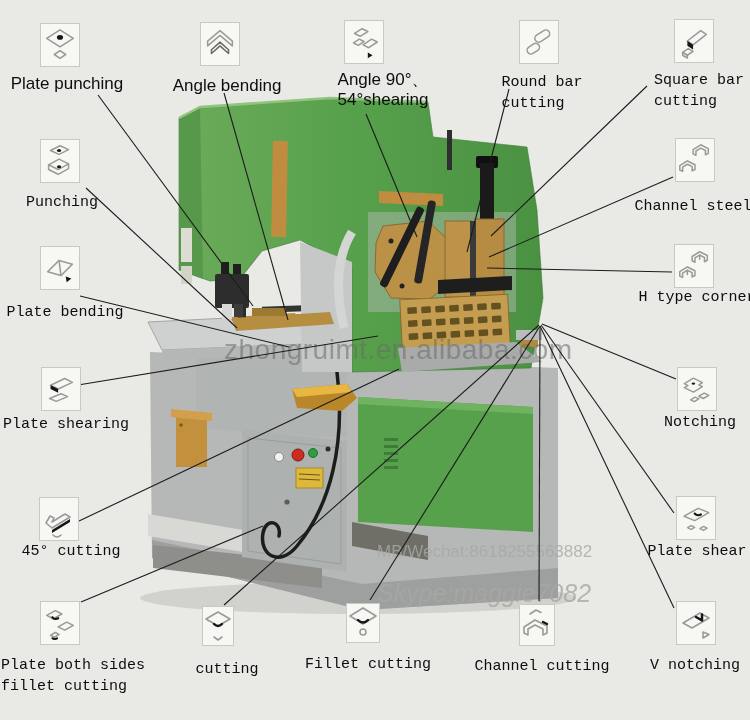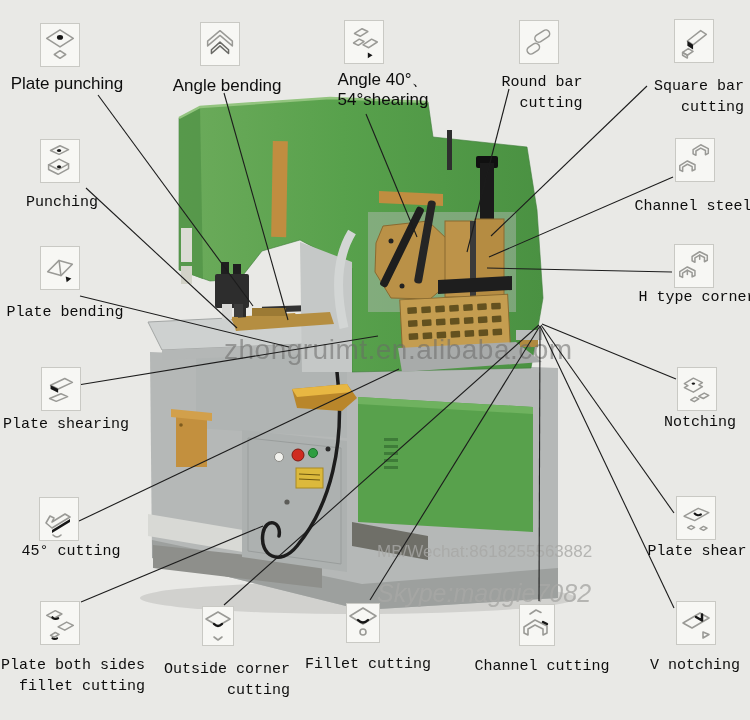--- a/index.html
+++ b/index.html
@@ -5,21 +5,21 @@
   html,body{margin:0;padding:0;background:#e9e9e6;}
   .canvas{position:relative;width:750px;height:720px;background:#e9e9e6;overflow:hidden;
           font-family:"Liberation Sans",sans-serif;}
   .art{position:absolute;left:0;top:0;width:750px;height:720px;}
   .icon-box{position:absolute;width:40px;height:44px;background:#f7f7f4;border:1px solid #c9c9c4;
             box-sizing:border-box;display:flex;align-items:center;justify-content:center;z-index:5;}
   .icon-box svg{display:block;}
   .glyph{stroke:#9a9a96;stroke-width:1.6;fill:none;stroke-linejoin:round;stroke-linecap:round;}
   .glyph .blk{stroke:#161616;}
   .glyph .fillblk{fill:#161616;stroke:none;}
-  .flabel{position:absolute;transform:translateX(-50%);text-align:right;color:#0d0d0d;
+  .flabel{position:absolute;transform:translateX(-50%);text-align:left;color:#0d0d0d;
           white-space:nowrap;z-index:6;}
   .sans{font-family:"Liberation Sans",sans-serif;font-size:17px;line-height:20px;}
   .mono{font-family:"Liberation Mono","DejaVu Sans Mono",monospace;font-size:15px;line-height:21px;}
   .ln{display:block;}
   .wm{position:absolute;font-family:"Liberation Sans",sans-serif;z-index:3;white-space:nowrap;}
   .wm-site{left:224px;top:334px;font-size:28px;letter-spacing:.5px;color:rgba(105,105,103,.55);}
   .wm-wechat{left:377px;top:542px;font-size:17px;color:rgba(168,168,165,.8);}
   .wm-skype{left:377px;top:579px;font-size:25px;color:rgba(168,168,165,.8);font-style:italic;}
   .lines-layer{z-index:4;pointer-events:none;}
   .machine-layer{z-index:1;}
@@ -221,21 +221,21 @@
 
   <div class="icon-box" style="left:344px;top:20px">
     <svg width="40" height="44" viewBox="0 0 40 44" class="glyph">
       <path d="M10 13 l8 -5 l6 3 l-8 5 z"></path>
       <path d="M9 23 l6 -4 l5 2.5 l-6 4 z"></path>
       <path d="M19 25 l9 -6 l6 3 l-9 6 z"></path>
       <path d="M24 33 l5 3 l-5 3 z" class="fillblk"></path>
     </svg>
   </div>
   <div class="flabel sans" style="left:383px;top:70px">
-    <span class="ln">Angle 40°、</span>
+    <span class="ln">Angle 90°、</span>
       <span class="ln">54°shearing</span>
   </div>
 
   <div class="icon-box" style="left:519px;top:20px">
     <svg width="40" height="44" viewBox="0 0 40 44" class="glyph">
       <rect x="15" y="12" width="17" height="8" rx="4" transform="rotate(-33 23 16)"></rect>
       <rect x="7" y="25" width="14" height="8" rx="4" transform="rotate(-33 14 29)"></rect>
     </svg>
   </div>
   <div class="flabel mono" style="left:542px;top:72px">
@@ -244,21 +244,21 @@
   </div>
 
   <div class="icon-box" style="left:674px;top:19px">
     <svg width="40" height="44" viewBox="0 0 40 44" class="glyph">
       <path d="M13 22 L27 11 L33 15 L19 26 Z"></path>
       <path d="M13 22 L19 26 L19 31 L13 27 Z" class="fillblk"></path>
       <path d="M8 34 l6 -4 l5 3 l-6 4 z"></path>
       <path d="M8 34 l5 3 l0 3 l-5 -3 z"></path>
     </svg>
   </div>
-  <div class="flabel mono" style="left:699px;top:76px">
+  <div class="flabel mono" style="left:699px;top:70px">
     <span class="ln">Square bar</span>
       <span class="ln">cutting</span>
   </div>
 
   <div class="icon-box" style="left:40px;top:139px">
     <svg width="40" height="44" viewBox="0 0 40 44" class="glyph">
       <path d="M10 11 l10 -5 l9 4 l-10 5 z"></path>
       <ellipse cx="19" cy="11" rx="2.2" ry="1.6" class="fillblk"></ellipse>
       <path d="M8 26 l11 -6 l10 5 l0 5 l-11 6 l-10 -5 z"></path>
       <path d="M8 26 l10 5 l11 -6"></path>
@@ -382,21 +382,20 @@
   </div>
 
   <div class="icon-box" style="left:202px;top:606px;width:32px;height:40px">
     <svg width="30" height="38" viewBox="0 0 30 38" class="glyph">
       <path d="M15 5 L27 12 L15 19 L3 12 Z"></path>
       <path d="M11 17 q4 4 8 0" class="blk" stroke-width="2.4"></path>
       <path d="M11 30 l4 3 l4 -3"></path>
     </svg>
   </div>
   <div class="flabel mono" style="left:227px;top:659px">
-    <span class="ln">Outside corner</span>
       <span class="ln">cutting</span>
   </div>
 
   <div class="icon-box" style="left:346px;top:603px;width:34px;height:40px">
     <svg width="32" height="38" viewBox="0 0 32 38" class="glyph">
       <path d="M16 4 L29 12 L16 20 L3 12 Z"></path>
       <path d="M11 16 q5 5 10 0" class="blk" stroke-width="2.4"></path>
       <circle cx="16" cy="28" r="3"></circle>
     </svg>
   </div>

